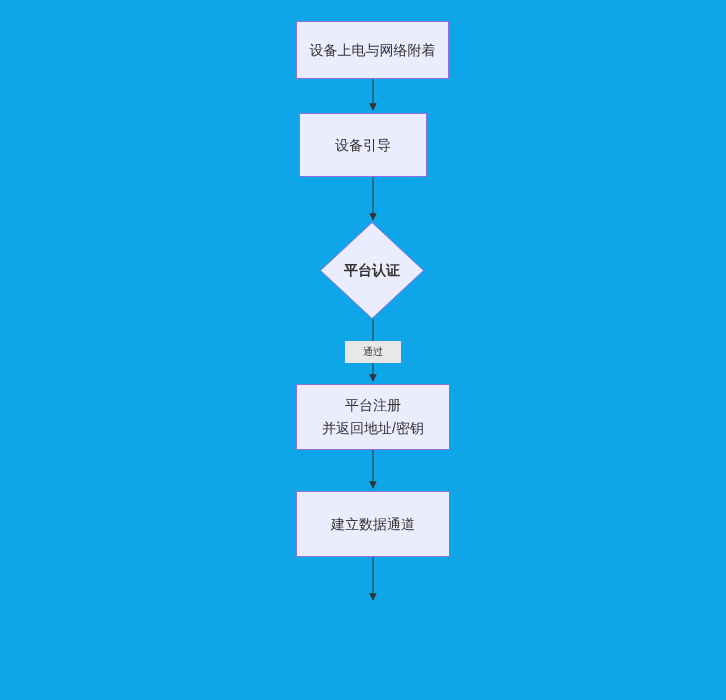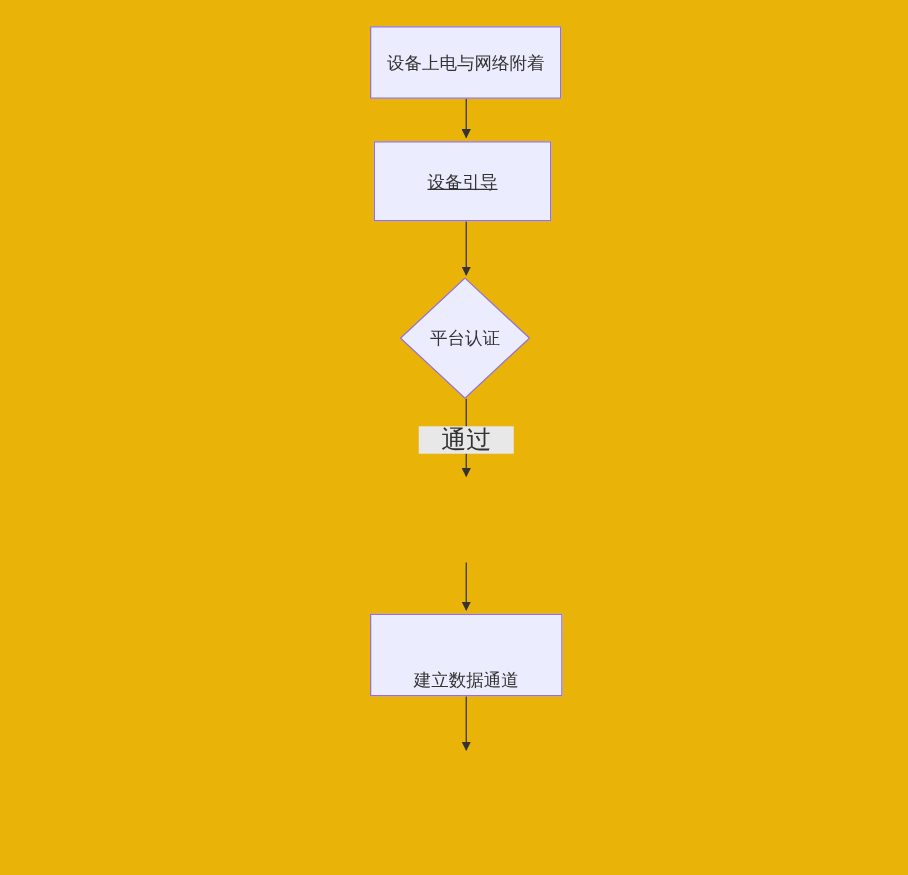--- a/index.html
+++ b/index.html
@@ -4,21 +4,21 @@
 <style>
   html, body {
     margin: 0;
     padding: 0;
     background: #ffffff;
   }
   .canvas {
     position: relative;
     width: 726px;
     height: 700px;
-    background: #eab308;
+    background: #0ea5e9;
     font-family: "Liberation Sans", "DejaVu Sans", sans-serif;
     overflow: hidden;
   }
   .edges-svg {
     position: absolute;
     left: 0;
     top: 0;
     width: 726px;
     height: 700px;
     pointer-events: none;
@@ -35,31 +35,32 @@
     display: flex;
     flex-direction: column;
     justify-content: center;
     align-items: center;
   }
   .node-line {
     white-space: nowrap;
   }
   
   .n-power    { left: 296px; top: 21px;  width: 153px; height: 58px; }
-  .n-boot     { left: 299px; top: 113px; width: 142px; height: 64px; text-decoration: underline; }
+  .n-boot     { left: 299px; top: 113px; width: 128px; height: 64px; }
   .n-register { left: 296px; top: 384px; width: 154px; height: 66px; }
-  .n-channel  { left: 296px; top: 491px; width: 154px; height: 66px; justify-content: flex-end; }
+  .n-channel  { left: 296px; top: 491px; width: 154px; height: 66px; }
   .n-business { left: 299px; top: 603px; width: 149px; height: 64px; }
   
   .diamond-wrap {
     position: absolute;
     left: 320px;
     top: 222px;
     width: 104px;
     height: 97px;
+    font-weight: bold;
   }
   .diamond-wrap svg {
     position: absolute;
     left: 0;
     top: 0;
   }
   .diamond-label {
     position: absolute;
     left: 0;
     top: 0;
@@ -73,21 +74,21 @@
     white-space: nowrap;
   }
   
   .edge-label {
     position: absolute;
     left: 373px;
     top: 352px;
     transform: translate(-50%, -50%);
     background: #e8e8e8;
     color: #333333;
-    font-size: 20px;
+    font-size: 10px;
     line-height: 20px;
     padding: 1px 18px;
     white-space: nowrap;
     text-align: right;
   }
 </style>
 </head>
 <body>
 
 <div class="canvas">
@@ -115,19 +116,23 @@
 
   <div class="diamond-wrap">
     <svg width="104" height="97" viewBox="0 0 104 97" xmlns="http://www.w3.org/2000/svg">
       <polygon points="52,0.5 103.5,48.5 52,96.5 0.5,48.5" fill="#ececff" stroke="#9370db" stroke-width="1"></polygon>
     </svg>
     <div class="diamond-label">平台认证</div>
   </div>
 
   <div class="edge-label">通过</div>
 
+  <div class="node n-register">
+    <div class="node-line">平台注册</div>
+    <div class="node-line">并返回地址/密钥</div>
+  </div>
 
   <div class="node n-channel">
     <div class="node-line">建立数据通道</div>
   </div>
 
 
 </div>
 
 </body></html>

